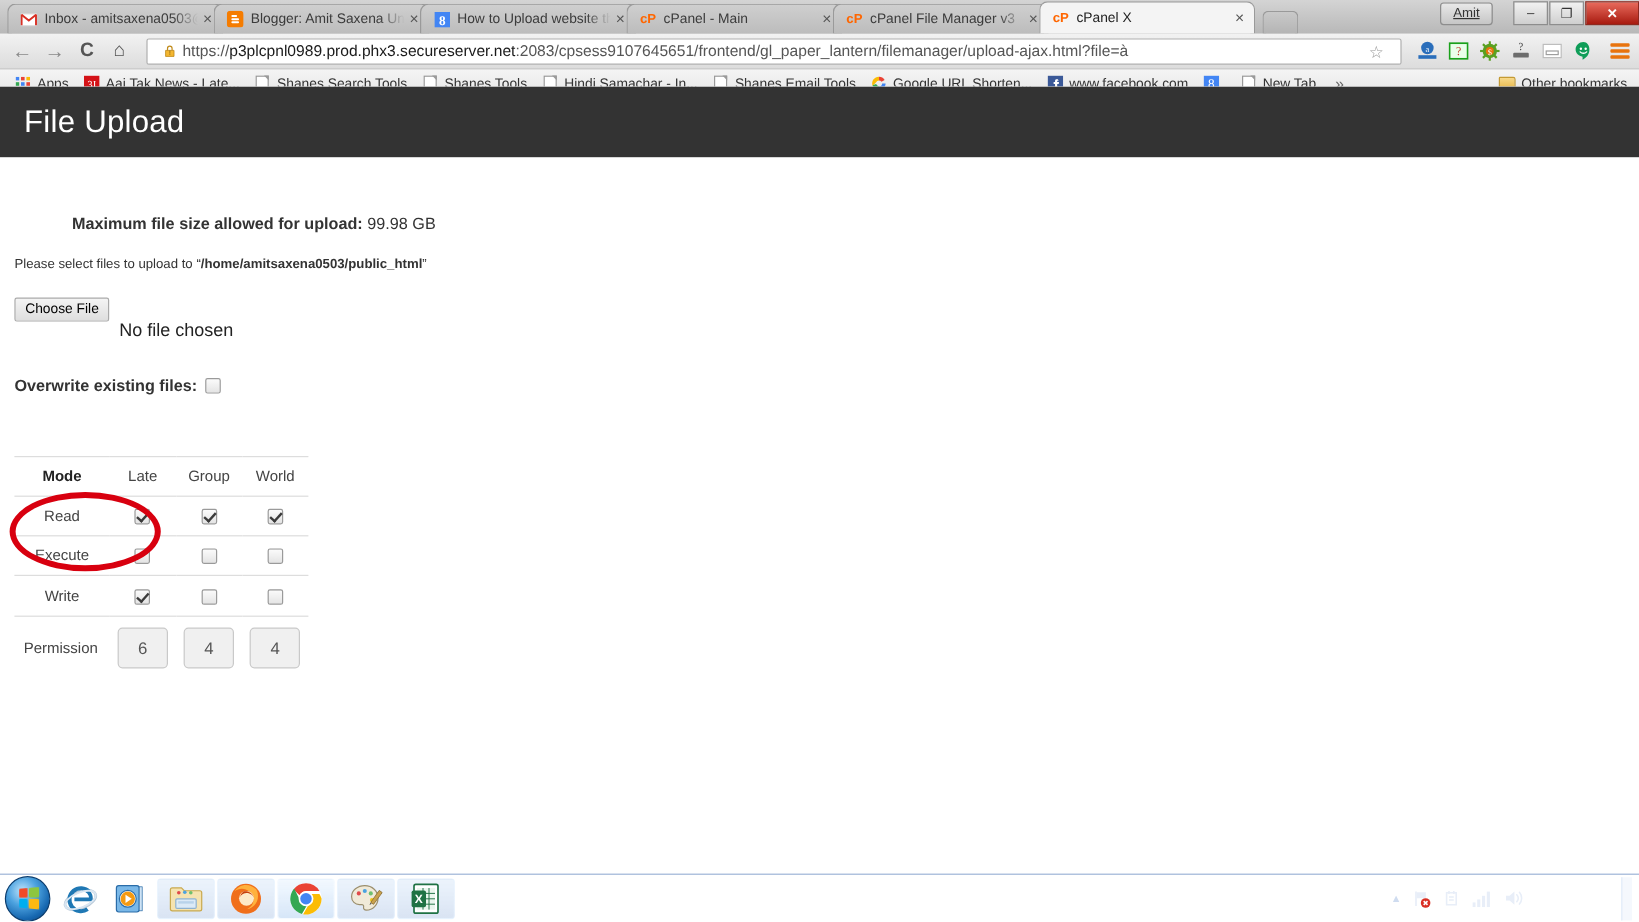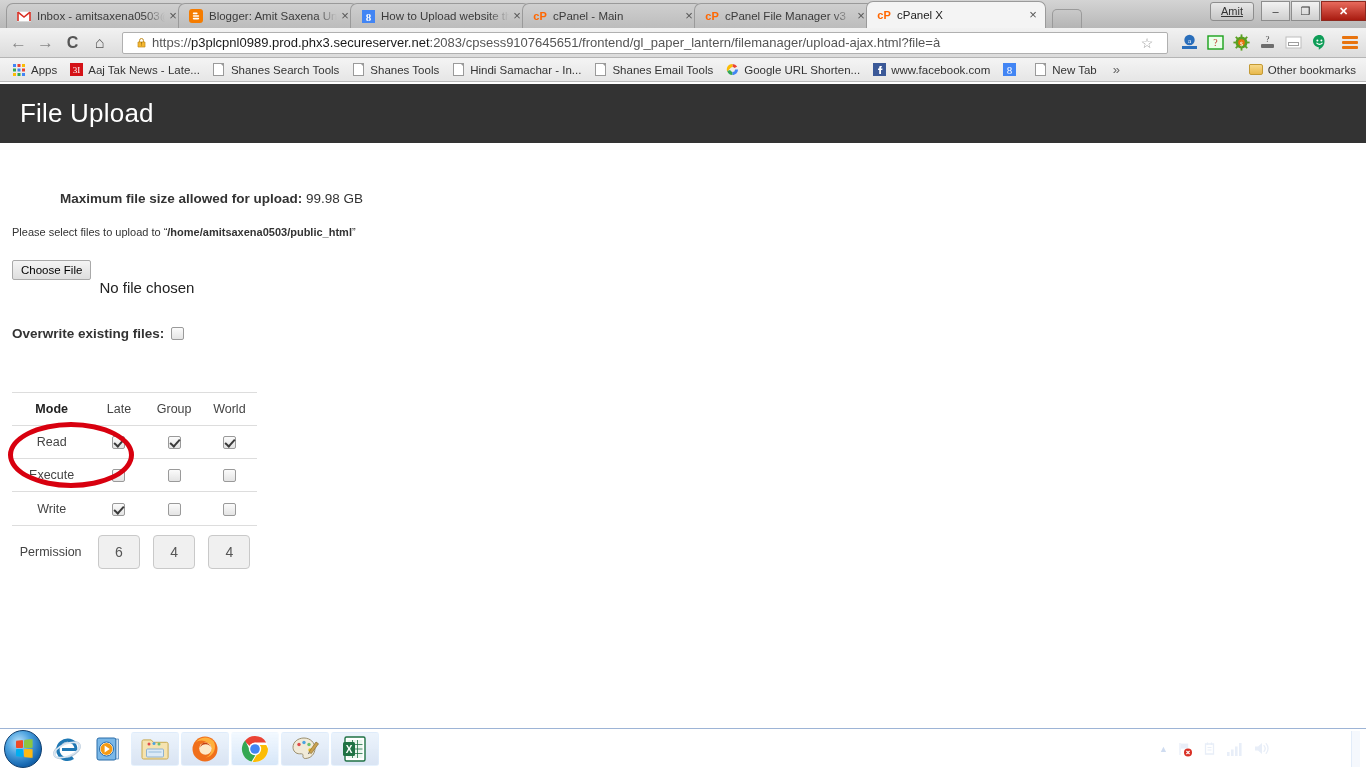--- a/index.html
+++ b/index.html
@@ -76,21 +76,21 @@
     border-bottom: none;
     border-radius: 5px 5px 0 0;
     margin-left: 14px;
   }
   .wincontrols {
     position: absolute; right: 0; top: 0;
     display: flex; align-items: center; height: 22px;
   }
   .user-chip {
     height: 19px; min-width: 44px;
-    margin-right: 6px; padding: 0 7px;
+    margin-right: 16px; padding: 0 7px;
     background: linear-gradient(to bottom, #e8e8e8, #c6c6c6);
     border: 1px solid #8d8d8d;
     border-radius: 3px;
     font-size: 11px; color: #333;
     display: flex; align-items: center; justify-content: center; text-decoration: underline;
   }
   .winbtn {
     width: 29px; height: 20px;
     margin-left: 1px;
     background: linear-gradient(to bottom, #f2f2f2, #cfcfcf);
@@ -195,21 +195,21 @@
   .folderico {
     width: 14px; height: 11px;
     background: linear-gradient(to bottom,#f7d98a,#e8b84b);
     border: 1px solid #c49a34;
     border-radius: 1px 2px 2px 2px;
   }
 
   
   .viewport {
     position: absolute;
-    top: 84px; left: 0;
+    top: 72px; left: 0;
     width: 1366px; height: 644px;
     background: #ffffff;
     overflow: hidden;
   }
   .page-header {
     height: 59px;
     background: #333333;
     display: flex; align-items: center;
     padding-left: 20px;
   }

